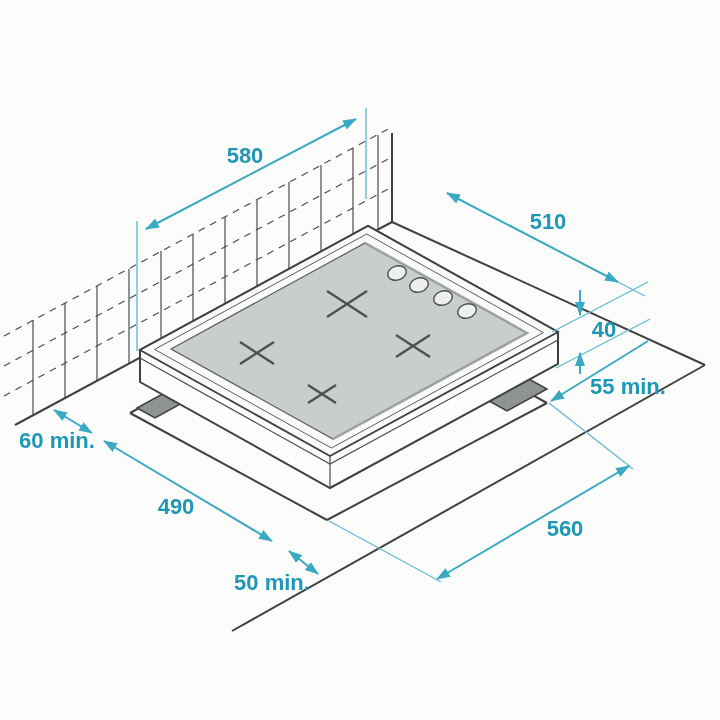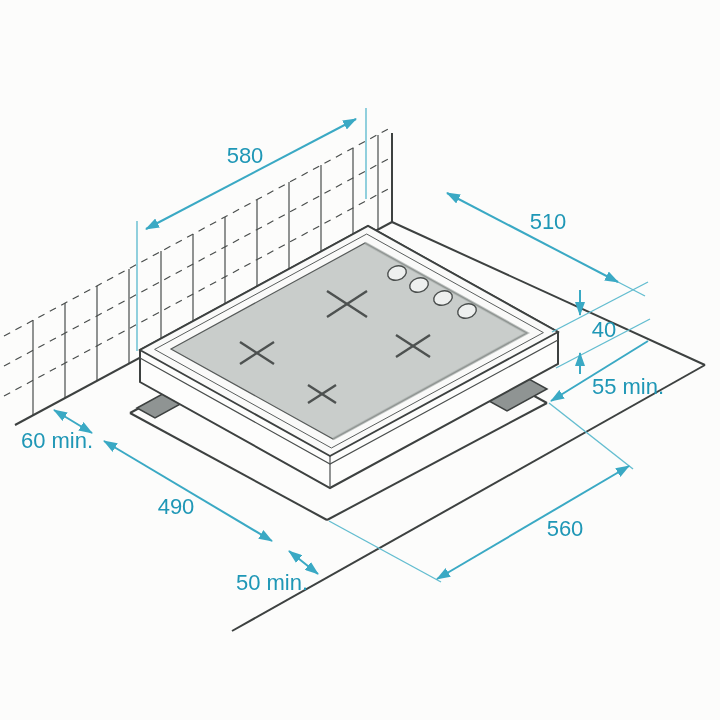--- a/index.html
+++ b/index.html
@@ -1,17 +1,17 @@
 <!DOCTYPE html>
 <html><head>
 <meta charset="utf-8">
 <style>
   html,body{margin:0;padding:0;background:#ffffff;}
   .stage{width:720px;height:720px;background:#fcfcfb;position:relative;overflow:hidden;
-         font-family:"Liberation Sans", sans-serif;}
+         font-family:"Liberation Sans", sans-serif;font-weight:bold;}
   svg{display:block;}
   text{font-family:"Liberation Sans", sans-serif;font-size:22px;fill:#1f97b6;}
   .dimline{stroke:#3aa9c4;stroke-width:2;fill:none;}
   .extline{stroke:#63bdd0;stroke-width:1.4;fill:none;}
   .dark{stroke:#3d4140;stroke-width:2;fill:none;}
   .thin{stroke:#4a4e4d;stroke-width:1.2;fill:none;}
 </style>
 </head>
 <body>
 

